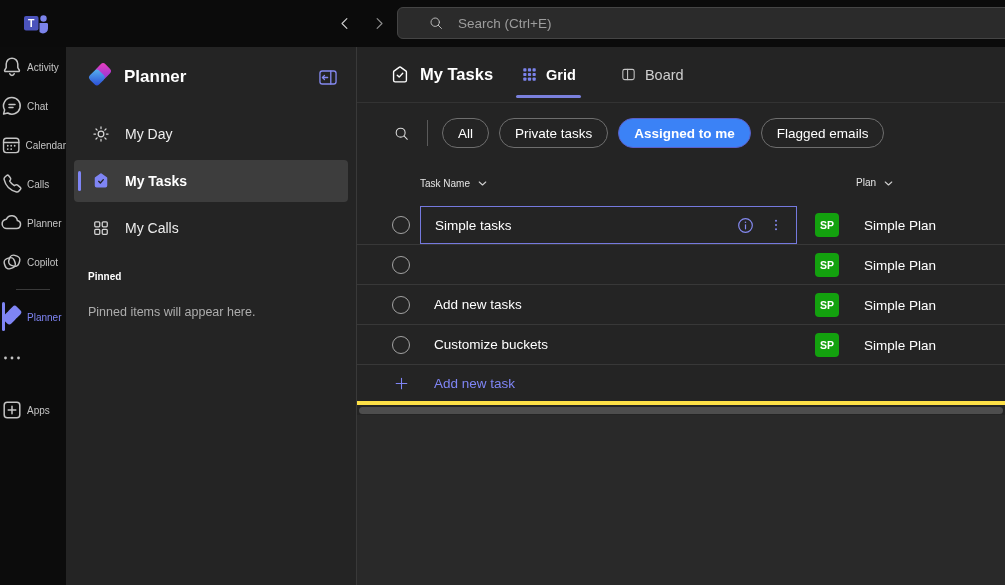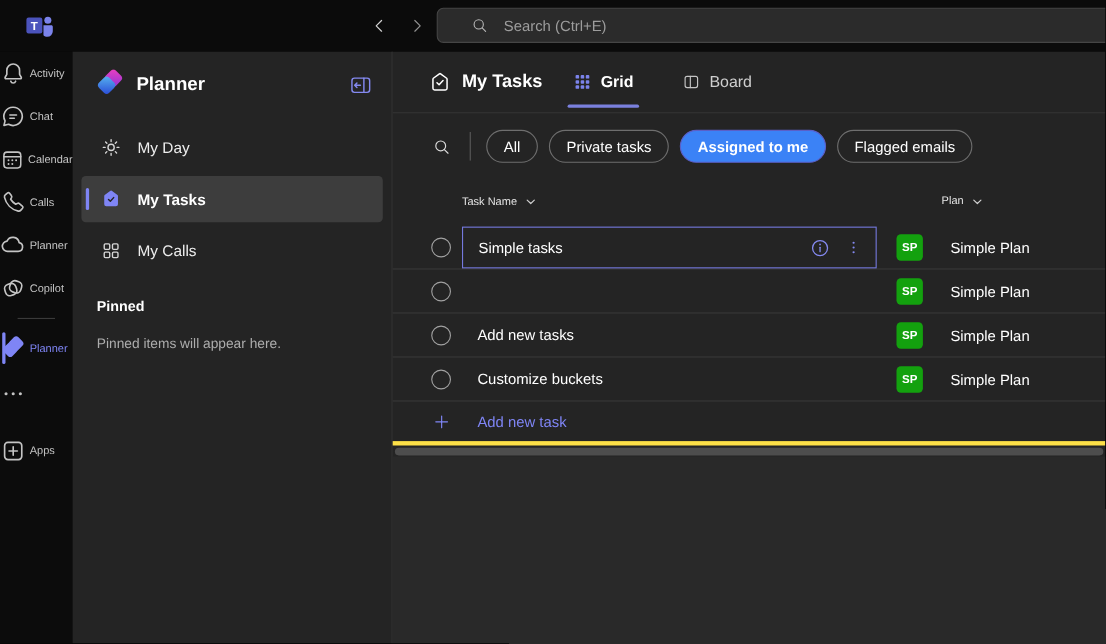--- a/index.html
+++ b/index.html
@@ -37,21 +37,21 @@
   .plogo{width:28px;height:28px;}
   .side-title{margin-left:10px;font-size:17px;font-weight:bold;color:#fff;}
   .collapse-btn{margin-left:auto;width:24px;height:21px;color:#8489f0;cursor:pointer;}
   .side-nav{position:absolute;left:8px;right:8px;top:66px;}
   .nav-item{height:42px;display:flex;align-items:center;padding-left:17px;gap:14px;border-radius:4px;
     color:#ededed;font-size:14px;position:relative;margin-bottom:5px;cursor:pointer;}
   .nav-item .nicon{width:20px;height:20px;color:#d6d6d6;}
   .nav-item.active{background:#3d3d3d;font-weight:bold;color:#fff;}
   .nav-item.active .nicon{color:#7f85f5;}
   .nav-item.active::before{content:"";position:absolute;left:4px;top:11px;bottom:11px;width:3px;border-radius:2px;background:#7f85f5;}
-  .pinned-heading{position:absolute;left:22px;top:224px;font-size:13px;font-weight:bold;color:#fff;}
+  .pinned-heading{position:absolute;left:22px;top:224px;font-size:10px;font-weight:bold;color:#fff;}
   .pinned-empty{position:absolute;left:22px;top:258px;font-size:12.5px;color:#adadad;}
 
   
   .main{position:absolute;left:357px;top:47px;right:0;bottom:0;background:#242424;}
   .main-header{position:absolute;left:0;right:0;top:0;height:56px;border-bottom:1px solid #333;
     display:flex;align-items:center;padding-left:32px;box-sizing:border-box;}
   .mt-icon{width:22px;height:22px;color:#fff;}
   .main-title{margin-left:9px;font-size:16.5px;font-weight:bold;color:#fff;}
   .tabs{display:flex;margin-left:22px;height:56px;gap:16px;}
   .tab{display:flex;align-items:center;gap:8px;padding:0 6px;margin-right:16px;position:relative;

